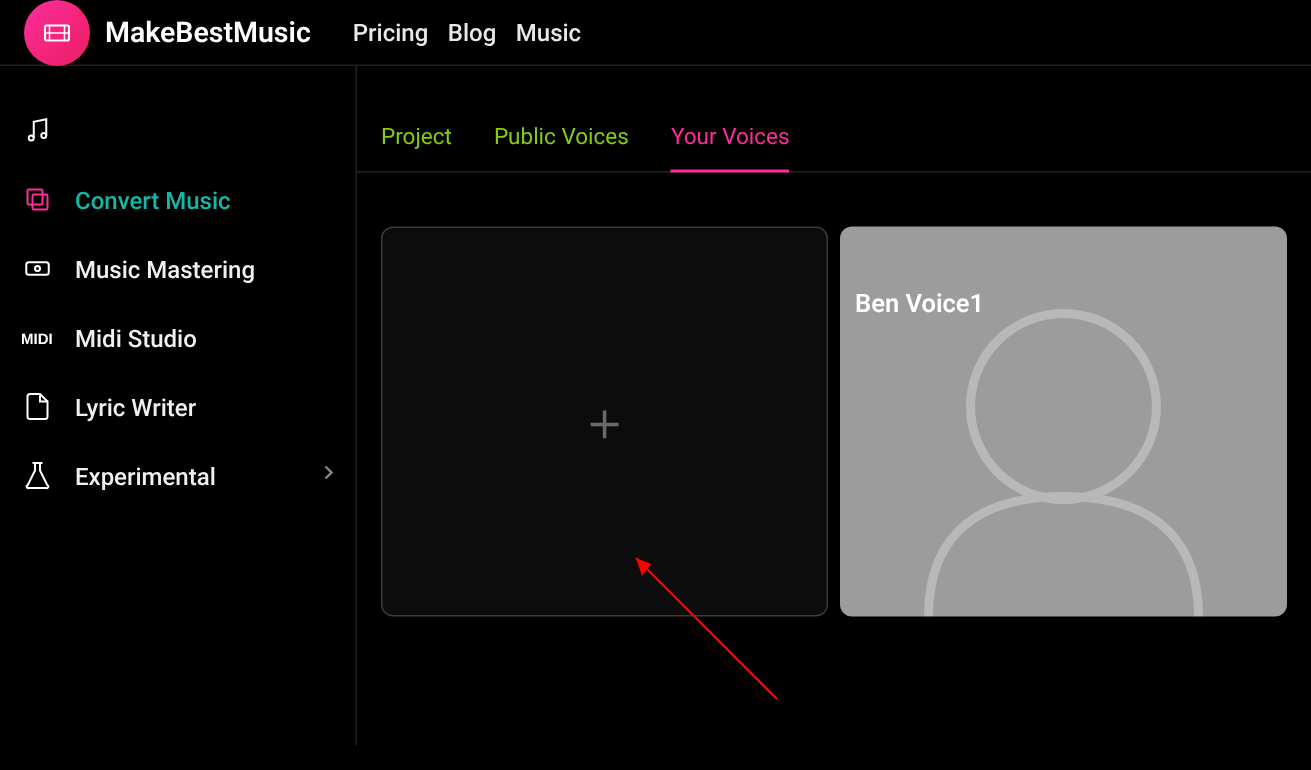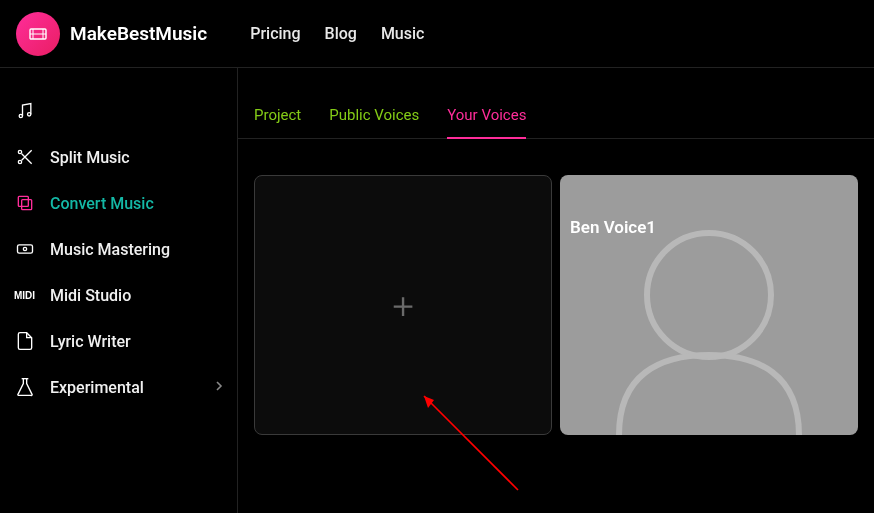--- a/index.html
+++ b/index.html
@@ -3,21 +3,21 @@
 <meta charset="utf-8">
 <style>
   * { box-sizing: border-box; margin: 0; padding: 0; }
   html, body { width: 874px; height: 513px; overflow: hidden; }
   body {
     font-family: -apple-system, BlinkMacSystemFont, "Segoe UI", Roboto, Arial, sans-serif;
     background: #000;
     color: #fff;
   }
   .topbar {
-    height: 68px;
+    height: 44px;
     display: flex;
     align-items: center;
     padding: 0 16px;
     border-bottom: 1px solid #222;
     background: #000;
   }
   .logo-wrap {
     display: flex;
     align-items: center;
     gap: 10px;
@@ -29,22 +29,22 @@
     display: flex; align-items: center; justify-content: center;
   }
   .brand {
     font-size: 19px;
     font-weight: 600;
     color: #fff;
     user-select: none;
   }
   .nav {
     display: flex;
-    gap: 24px;
-    margin-left: 43px;
+    gap: 13px;
+    margin-left: 28px;
   }
   .nav-link {
     font-size: 16px;
     font-weight: 500;
     color: #e8e8e8;
     cursor: pointer;
   }
   .shell {
     display: flex;
     height: 453px;
@@ -182,30 +182,20 @@
     <div class="side-item">
       <span class="side-icon">
         <svg width="20" height="20" viewBox="0 0 24 24" fill="none" stroke="#fff" stroke-width="1.6">
           <path d="M9 18V5l10-2v13"></path>
             <circle cx="7" cy="18" r="2"></circle>
             <circle cx="17" cy="16" r="2"></circle>
         </svg>
       </span>
     </div>
 
-    <div class="side-item">
-      <span class="side-icon">
-        <svg width="20" height="20" viewBox="0 0 24 24" fill="none" stroke="#fff" stroke-width="1.6">
-          <circle cx="6" cy="6" r="2"></circle>
-            <circle cx="6" cy="18" r="2"></circle>
-          <path d="M20 4L8 16M20 20L8 8"></path>
-        </svg>
-      </span>
-      <span>Split Music</span>
-    </div>
 
     <div class="side-item active">
       <span class="side-icon">
         <svg width="20" height="20" viewBox="0 0 24 24" fill="none" stroke="#ff2d9a" stroke-width="1.6">
           <rect x="4" y="4" width="12" height="12" rx="1"></rect>
           <rect x="8" y="8" width="12" height="12" rx="1"></rect>
         </svg>
       </span>
       <span>Convert Music</span>
     </div>

